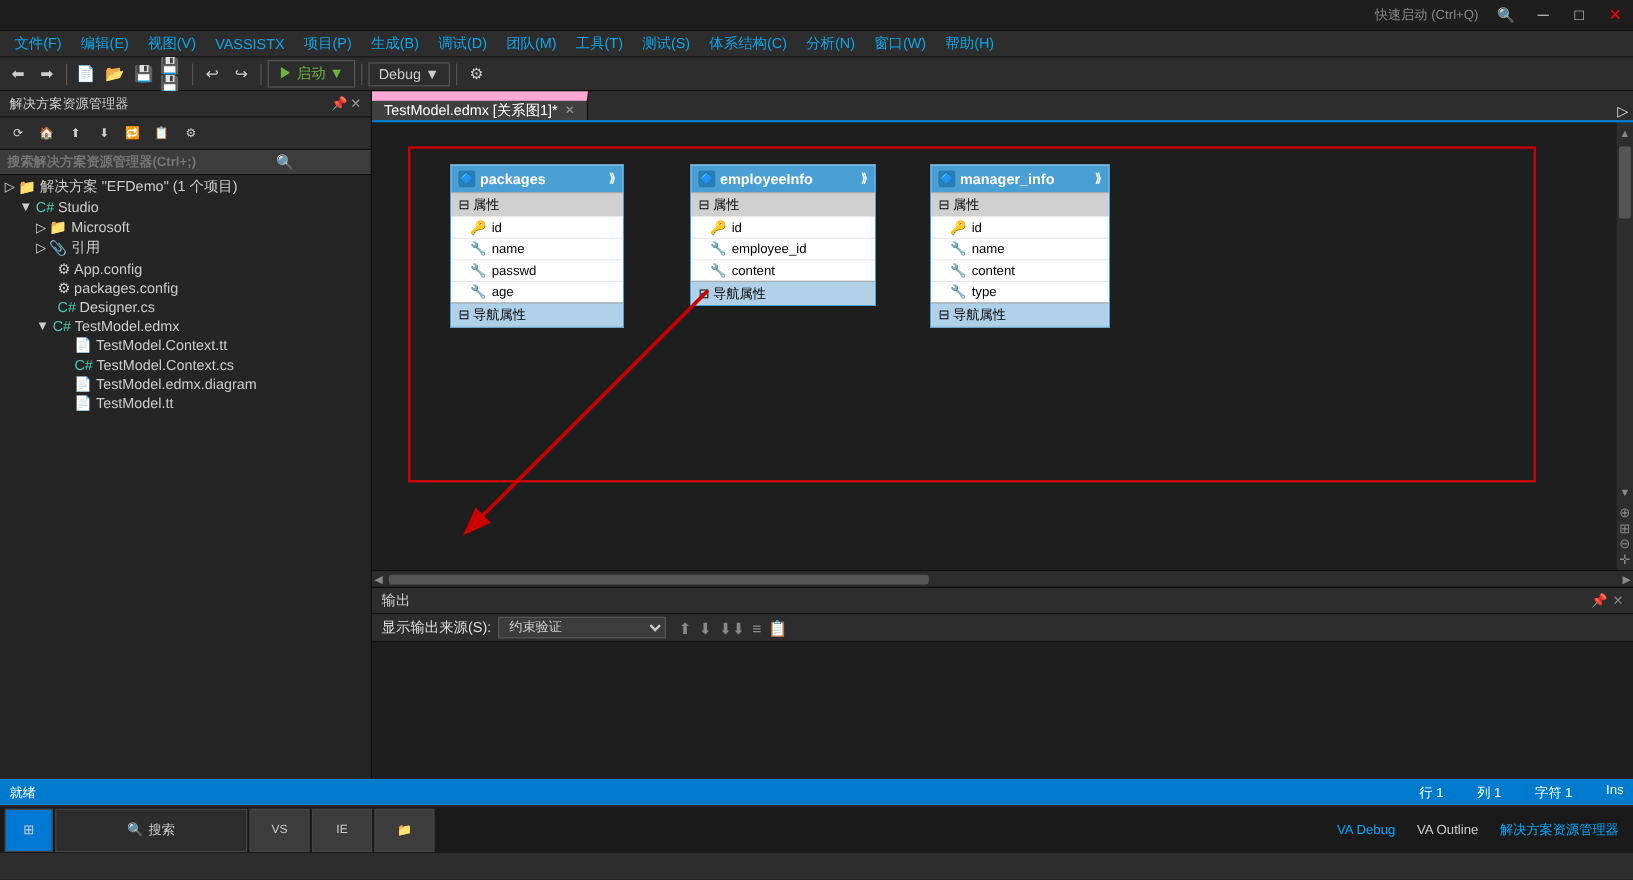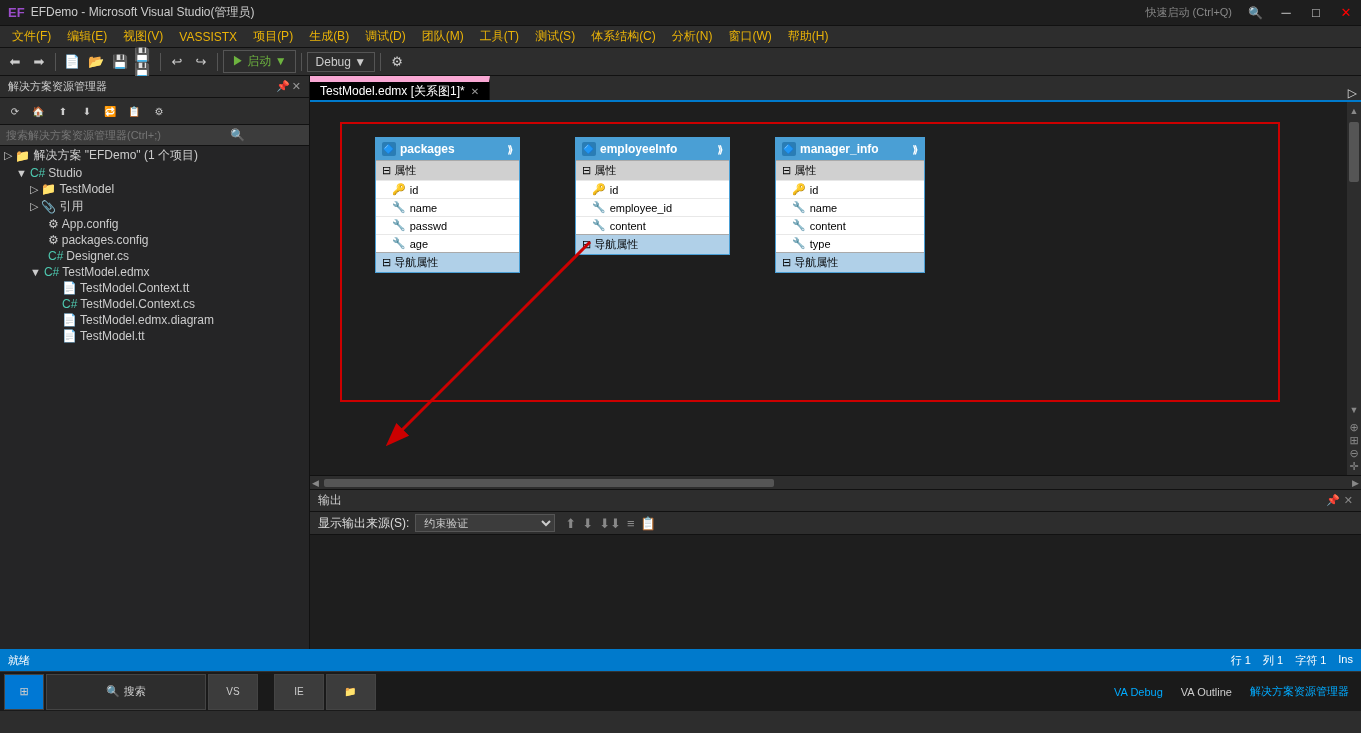--- a/index.html
+++ b/index.html
@@ -46,21 +46,21 @@
       background: #2d2d2d;
       height: 22px;
       display: flex;
       align-items: center;
       padding: 0 4px;
       border-bottom: 1px solid #111;
     }
     .menu-item {
       padding: 2px 8px;
       cursor: pointer;
-      color: #eab308;
+      color: #0ea5e9;
       font-size: 12px;
       white-space: nowrap;
     }
 
     
     #toolbar {
       background: #2d2d2d;
       height: 28px;
       display: flex;
       align-items: center;
@@ -183,22 +183,22 @@
       gap: 6px;
       background: #3e3e42;
       border-right: 1px solid #111;
       border-top: 1px solid #111;
       color: #ccc;
       font-size: 12px;
       cursor: pointer;
       white-space: nowrap;
     }
     .tab.active {
-      background: #000000;
-      border-top: 6px solid #f9a8d4;
+      background: #404040;
+      border-top: 8px solid #f9a8d4;
       color: #fff;
     }
     .tab-close { font-size: 10px; cursor: pointer; color: #999; }
 
     
     #designer-canvas {
       flex: 1;
       background: #1e1e1e;
       position: relative;
       overflow: hidden;
@@ -366,21 +366,21 @@
       display: flex;
       align-items: center;
       padding: 0 8px;
       color: #fff;
       font-size: 11px;
       gap: 16px;
     }
     #status-bar .status-right {
       margin-left: auto;
       display: flex;
-      gap: 12px;
+      gap: 28px;
     }
 
     
     #taskbar {
       background: #1a1a1a;
       height: 40px;
       display: flex;
       align-items: center;
       padding: 0 4px;
       gap: 2px;
@@ -418,25 +418,20 @@
       gap: 2px;
     }
     .sidebar-pin-btn {
       font-size: 11px; color: #999; cursor: pointer;
     }
   </style>
 </head>
 <body>
 
 <div id="title-bar">
-  <div class="title-left">
-
-    <span style="color:#9b4dca;font-weight:bold;font-size:13px;">EF</span>
-    <span>EFDemo - Microsoft Visual Studio(管理员)</span>
-  </div>
   <div class="title-right">
     <span style="color:#888;font-size:11px;">快速启动 (Ctrl+Q)</span>
     <span style="cursor:pointer;color:#888;">🔍</span>
     <span class="win-btn">─</span>
     <span class="win-btn">□</span>
     <span class="win-btn" style="color:#f00;">✕</span>
   </div>
 </div>
 
 <div id="menu-bar">
@@ -488,42 +483,42 @@
     <div id="sidebar-toolbar">
       <div class="toolbar-btn" style="font-size:10px;">⟳</div>
       <div class="toolbar-btn" style="font-size:10px;">🏠</div>
       <div class="toolbar-btn" style="font-size:10px;">⬆</div>
       <div class="toolbar-btn" style="font-size:10px;">⬇</div>
       <div class="toolbar-btn" style="font-size:10px;">🔁</div>
       <div class="toolbar-btn" style="font-size:10px;">📋</div>
       <div class="toolbar-btn" style="font-size:10px;">⚙</div>
     </div>
     <div id="sidebar-search">
-      <input type="text" placeholder="搜索解决方案资源管理器(Ctrl+;)" style="font-size: 11px; background: rgb(60, 60, 60); border: none; color: rgb(204, 204, 204); outline: none; width: 220px;">
+      <input type="text" placeholder="搜索解决方案资源管理器(Ctrl+;)" style="font-size: 11px; background: rgb(60, 60, 60); border: none; color: rgb(204, 204, 204); outline: none; width: 220px; font-weight: bold;">
       <span style="color:#888;cursor:pointer;">🔍</span>
     </div>
 
     <div style="overflow-y:auto;flex:1;">
 
       <div class="tree-node" style="padding-left:4px;">
         <span class="tree-icon">▷</span>
         <span style="margin-right:3px;">📁</span>
         <span>解决方案 "EFDemo" (1 个项目)</span>
       </div>
 
       <div class="tree-node" style="padding-left:16px;">
         <span class="tree-icon">▼</span>
         <span style="margin-right:3px;color:#4ec9b0;">C#</span>
         <span>Studio</span>
       </div>
 
       <div class="tree-node" style="padding-left:30px;">
         <span class="tree-icon">▷</span>
         <span style="margin-right:3px;">📁</span>
-        <span>TestModel</span>
+        <span>Microsoft</span>
       </div>
 
       <div class="tree-node" style="padding-left:30px;">
         <span class="tree-icon">▷</span>
         <span style="margin-right:3px;">📎</span>
         <span>引用</span>
       </div>
 
       <div class="tree-node" style="padding-left:30px;">
         <span style="margin-right:18px;"></span>
@@ -754,20 +749,20 @@
 
 <div id="taskbar">
   <div class="taskbar-btn" style="background:#0078d4;width:40px;">
     <span>⊞</span>
   </div>
   <div class="taskbar-btn" style="width:160px;">
     <span>🔍</span>
     <span style="font-size:11px;color:#ccc;">搜索</span>
   </div>
   <div class="taskbar-btn" style="background:#3c3c3c;min-width:50px;font-size:10px;">VS</div>
-  <div class="taskbar-btn" style="background:#3c3c3c;min-width:50px;font-size:10px;margin-left:14px;">IE</div>
+  <div class="taskbar-btn" style="background:#3c3c3c;min-width:50px;font-size:10px;">IE</div>
   <div class="taskbar-btn" style="background:#3c3c3c;min-width:50px;font-size:10px;">📁</div>
   <span style="flex:1;"></span>
 
   <span style="color:#00aaff;padding:0 8px;cursor:pointer;font-size:11px;">VA Debug</span>
   <span style="color:#ccc;padding:0 8px;cursor:pointer;font-size:11px;">VA Outline</span>
   <span style="color:#00aaff;padding:0 8px;cursor:pointer;font-size:11px;">解决方案资源管理器</span>
 </div>
 
 </body></html>

